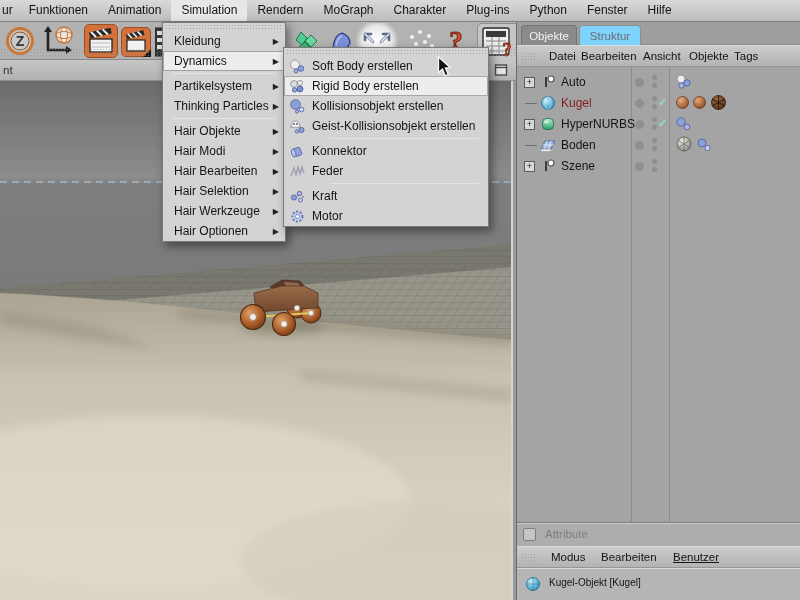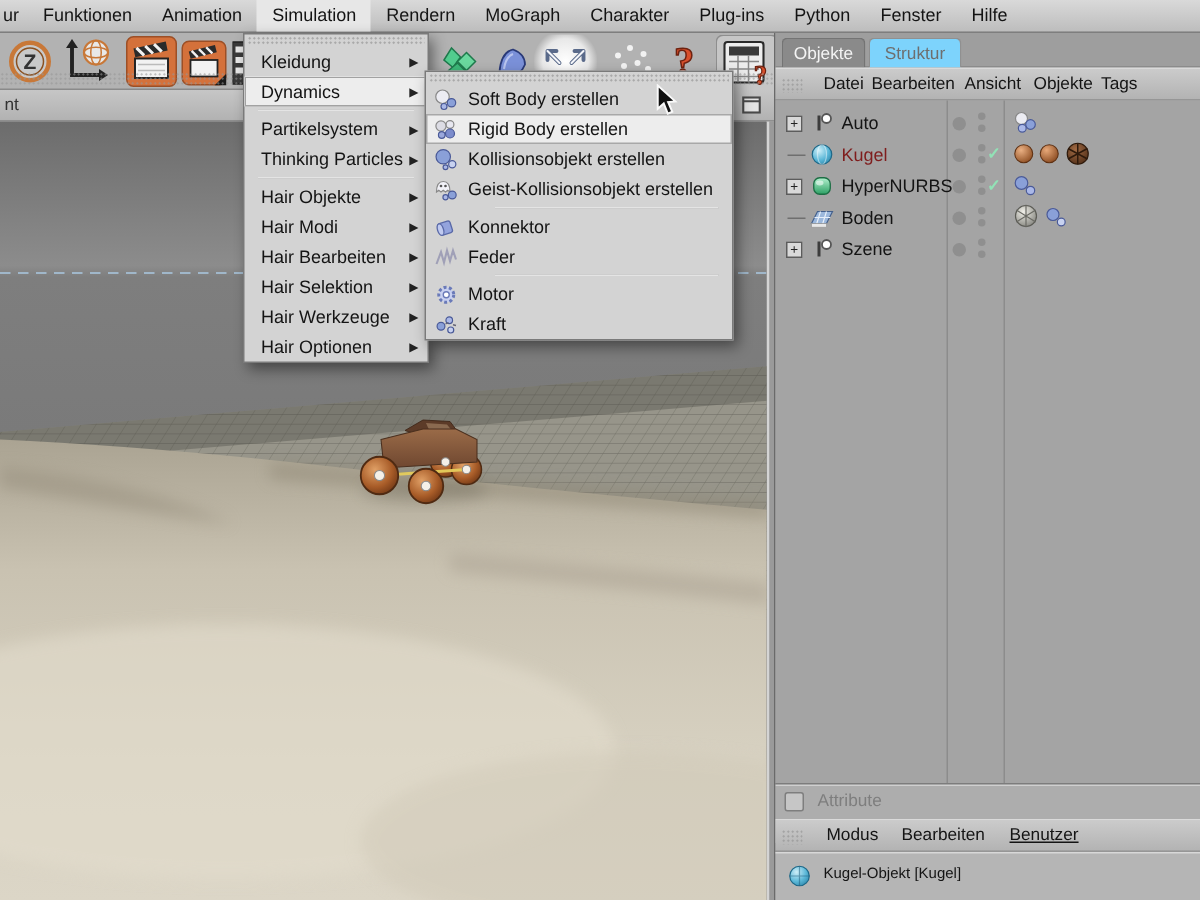--- a/index.html
+++ b/index.html
@@ -580,35 +580,35 @@
       <span class="sicon">
         <svg width="17" height="15" viewBox="0 0 17 15">
           <path d="M2,12 L5,4 L7,11 L9,3 L11,10 L13,3 L15,9" fill="none" stroke="#9a9ab4" stroke-width="1.4" opacity="0.9"></path>
         </svg></span>
       <span>Feder</span>
       </div>
     <div class="ssep"></div>
     <div class="srow">
       <span class="sicon">
         <svg width="17" height="15" viewBox="0 0 17 15">
-          <circle cx="8.5" cy="7.5" r="5" fill="#c8d0f0" stroke="#6a7ab8" stroke-width="2" stroke-dasharray="2 1.6"></circle>
-          <circle cx="8.5" cy="7.5" r="2" fill="#fff" stroke="#6a7ab8" stroke-width="0.9"></circle>
-        </svg></span>
-      <span>Motor</span>
-      </div>
-    <div class="srow">
-      <span class="sicon">
-        <svg width="17" height="15" viewBox="0 0 17 15">
           <circle cx="5" cy="8.5" r="2.6" fill="#8aa0d8" stroke="#4a5a98" stroke-width="0.8"></circle>
           <circle cx="10.5" cy="4.5" r="2.2" fill="#aab8e8" stroke="#4a5a98" stroke-width="0.8"></circle>
           <circle cx="11.5" cy="11" r="2" fill="#c8d2f0" stroke="#4a5a98" stroke-width="0.8"></circle>
           <path d="M8,7 l2,-1 M13,7.5 l2,0.5" stroke="#667" stroke-width="0.9"></path>
         </svg></span>
       <span>Kraft</span>
       </div>
+    <div class="srow">
+      <span class="sicon">
+        <svg width="17" height="15" viewBox="0 0 17 15">
+          <circle cx="8.5" cy="7.5" r="5" fill="#c8d0f0" stroke="#6a7ab8" stroke-width="2" stroke-dasharray="2 1.6"></circle>
+          <circle cx="8.5" cy="7.5" r="2" fill="#fff" stroke="#6a7ab8" stroke-width="0.9"></circle>
+        </svg></span>
+      <span>Motor</span>
+      </div>
   </div>
 
   <div class="cursor">
     <svg width="15" height="22" viewBox="0 0 15 22">
       <path d="M1.5,1 L1.5,16.5 L5.5,13 L8.2,19.8 L11.2,18.5 L8.4,12 L13.2,11.6 Z" fill="#101010" stroke="#f8f8f8" stroke-width="1.3"></path>
     </svg>
   </div>
 
 </div>
 

